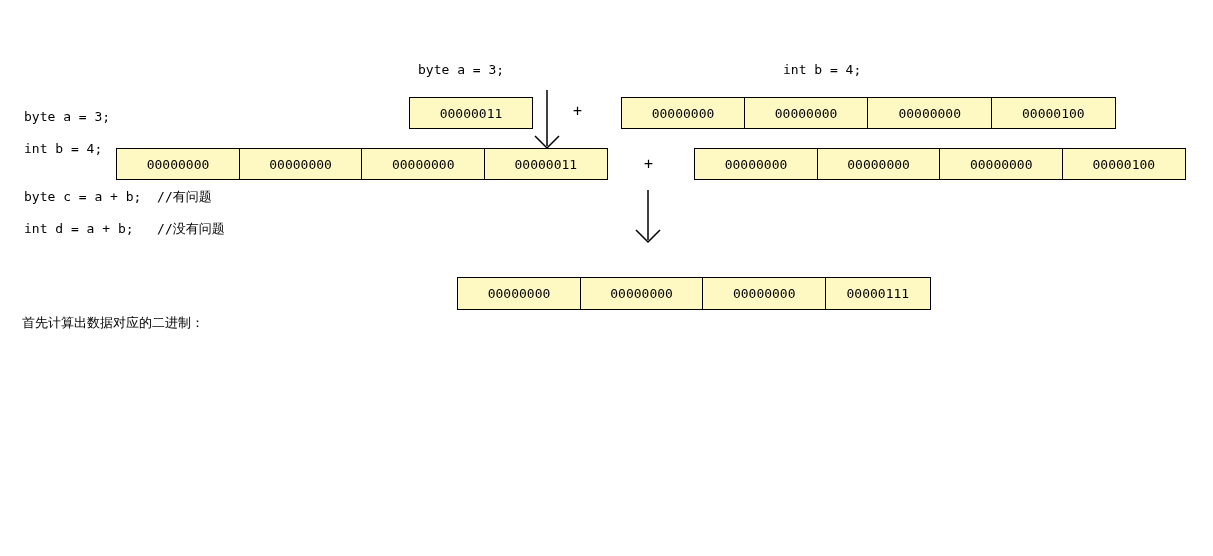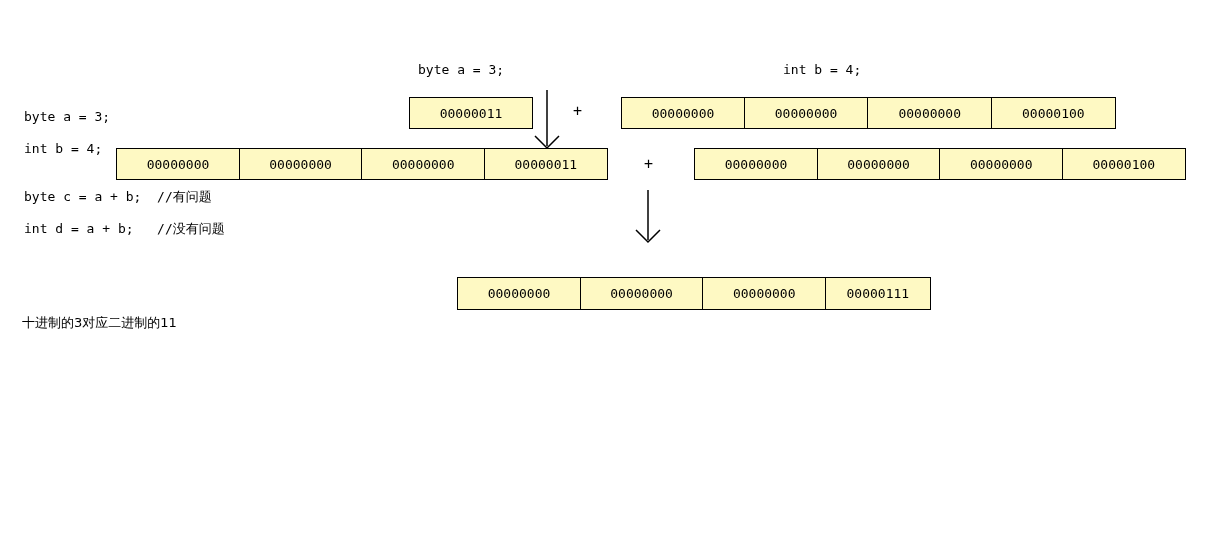--- a/index.html
+++ b/index.html
@@ -80,21 +80,21 @@
 <body>
 
 <div id="canvas">
 
   <div class="code-line" style="left:24px; top:109px;">byte a = 3;</div>
   <div class="code-line" style="left:24px; top:141px;">int b = 4;</div>
   <div class="code-line" style="left:24px; top:221px;">int d = a + b;   //没有问题</div>
   <div class="code-line" style="left:24px; top:189px;">byte c = a + b;  //有问题</div>
 
   <div class="note-block" style="left:22px; top:283px;">
-    <span class="note-line">十进制的3对应二进制的11</span>
+    <span class="note-line">首先计算出数据对应的二进制：</span>
   </div>
 
   <div class="caption" style="left:418px; top:62px;">byte a = 3;</div>
   <div class="caption" style="left:783px; top:62px;">int b = 4;</div>
 
   <div class="bitrow" style="left:409px; top:97px;">
     <div class="cell" style="width:124px; height:32px;">00000011</div>
   </div>
 
   <div class="bitrow" style="left:621px; top:97px;">

